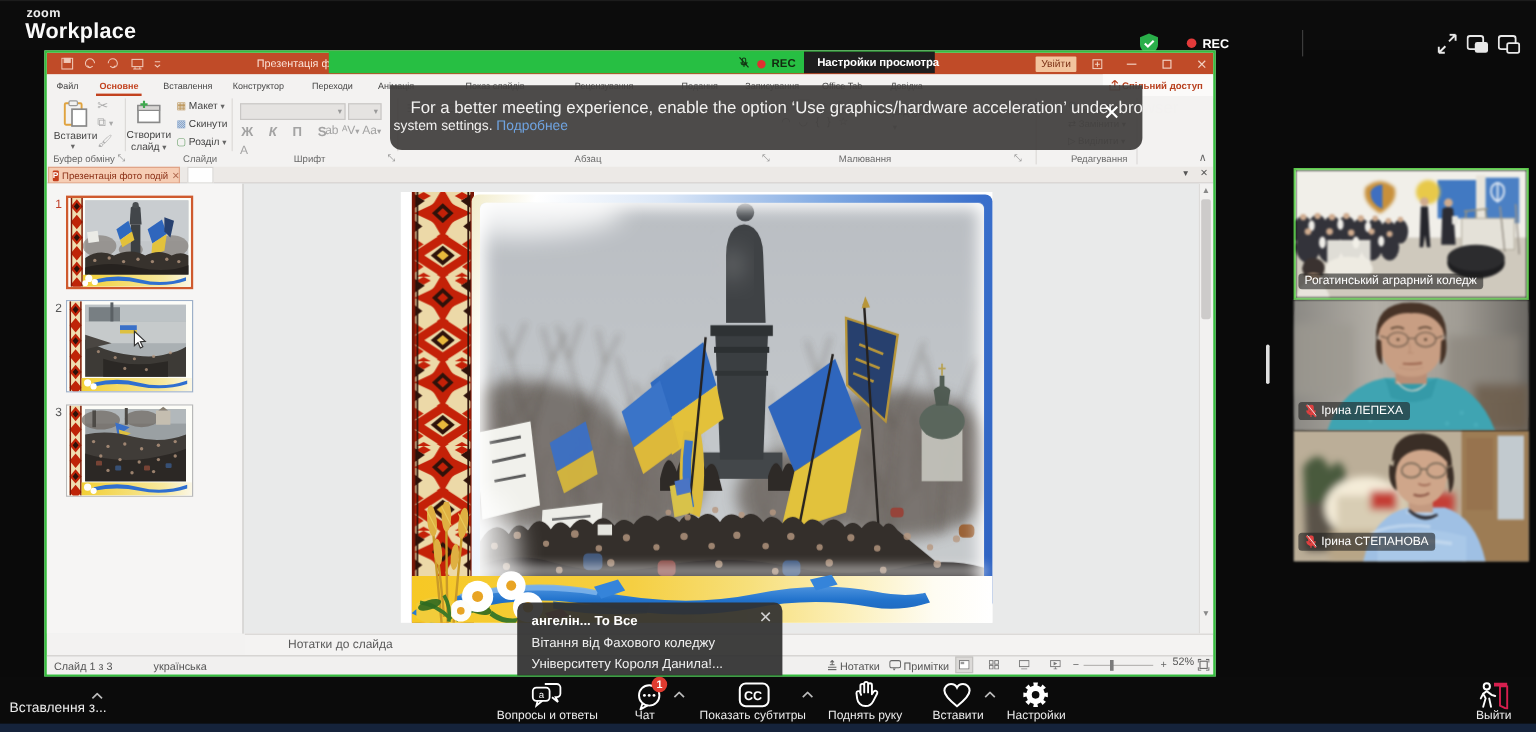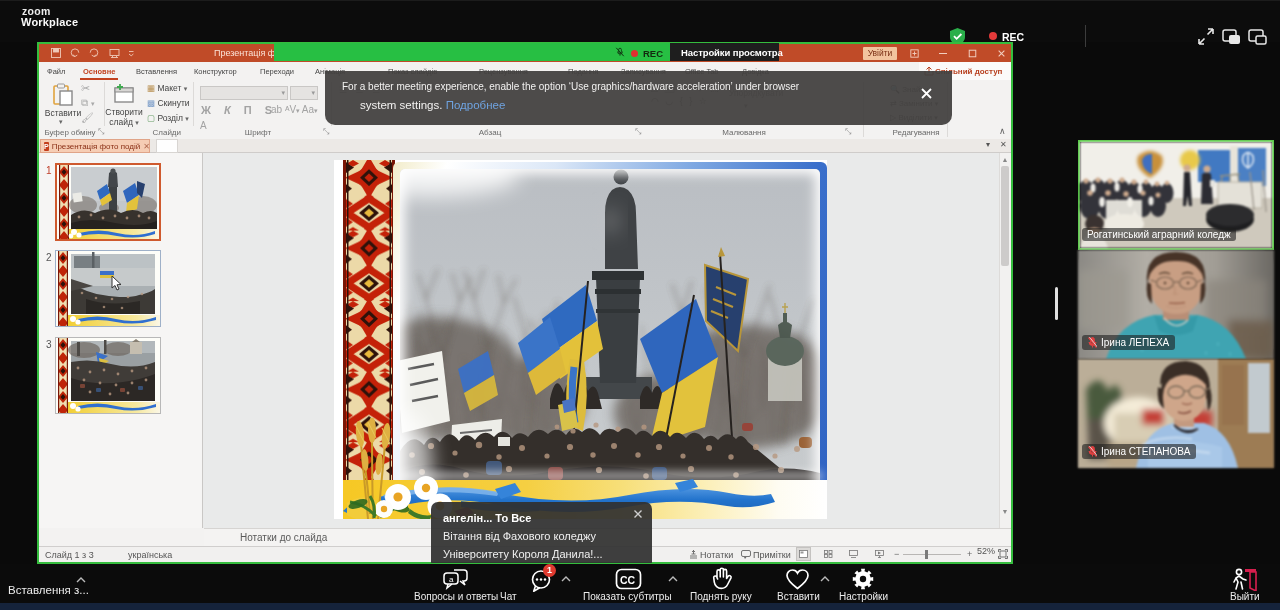--- a/index.html
+++ b/index.html
@@ -7,21 +7,21 @@
   body { font-family:"Liberation Sans", sans-serif; }
   #stage { position:relative; width:1280px; height:610px; background:#0a0a0a; overflow:hidden; }
   .abs { position:absolute; }
 </style>
 </head>
 <body>
 <div id="stage">
 
   <div class="abs" style="left:0;top:0;width:1280px;height:42px;background:#0c0c0c;border-top:1px solid #1c1c1c;"></div>
   <div class="abs" style="left:22px;top:5px;color:#ededed;font-size:10.5px;font-weight:600;letter-spacing:.3px;">zoom</div>
-  <div class="abs" style="left:21px;top:16px;color:#fafafa;font-size:11px;font-weight:bold;letter-spacing:.2px;">Workplace</div>
+  <div class="abs" style="left:21px;top:16px;color:#fafafa;font-size:18px;font-weight:bold;letter-spacing:.2px;">Workplace</div>
 
   <svg class="abs" style="left:948px;top:27px;" width="19" height="19" viewBox="0 0 19 19">
     <path d="M9.5 1 L17 4 V10 C17 14 13.5 17 9.5 18 C5.5 17 2 14 2 10 V4 Z" fill="#2aaf4a"></path>
     <path d="M6 9.2 L8.6 11.8 L13.4 7" stroke="#fff" stroke-width="1.8" fill="none"></path>
   </svg>
   <div class="abs" style="left:989px;top:32px;width:8px;height:8px;border-radius:50%;background:#e33a3a;"></div>
   <div class="abs" style="left:1002px;top:31px;color:#fff;font-size:10.5px;font-weight:bold;">REC</div>
   <div class="abs" style="left:1085px;top:25px;width:1px;height:22px;background:#3c3c3c;"></div>
 
   <svg class="abs" style="left:1197px;top:28px;" width="18" height="17" viewBox="0 0 18 17">
@@ -140,21 +140,21 @@
       <div class="abs" style="left:851px;top:19px;color:#777;font-size:8px;">⇄ Замінити <span style="font-size:7px;">▾</span></div>
       <div class="abs" style="left:851px;top:33px;color:#777;font-size:8px;">▷ Виділити <span style="font-size:7px;">▾</span></div>
 
       <div class="abs" style="left:2px;top:48px;width:58px;text-align:center;color:#6a6a6a;font-size:8px;">Буфер обміну</div>
       <div class="abs" style="left:59px;top:47px;color:#8a8a8a;font-size:8px;">⤡</div>
       <div class="abs" style="left:80px;top:48px;width:62px;text-align:right;color:#6a6a6a;font-size:8px;">Слайди</div>
       <div class="abs" style="left:174px;top:48px;width:90px;text-align:center;color:#6a6a6a;font-size:8px;">Шрифт</div>
       <div class="abs" style="left:284px;top:47px;color:#8a8a8a;font-size:8px;">⤡</div>
       <div class="abs" style="left:406px;top:48px;width:90px;text-align:center;color:#6a6a6a;font-size:8px;">Абзац</div>
       <div class="abs" style="left:596px;top:47px;color:#8a8a8a;font-size:8px;">⤡</div>
-      <div class="abs" style="left:660px;top:48px;width:90px;text-align:center;color:#6a6a6a;font-size:8px;">Малювання</div>
+      <div class="abs" style="left:660px;top:48px;width:90px;text-align:left;color:#6a6a6a;font-size:8px;">Малювання</div>
       <div class="abs" style="left:806px;top:47px;color:#8a8a8a;font-size:8px;">⤡</div>
       <div class="abs" style="left:832px;top:48px;width:90px;text-align:center;color:#6a6a6a;font-size:8px;">Редагування</div>
       <div class="abs" style="left:960px;top:46px;color:#666;font-size:9px;">∧</div>
 
       <div class="abs" style="left:824px;top:2px;width:1px;height:55px;background:#dcdad8;"></div>
       <div class="abs" style="left:908px;top:2px;width:1px;height:55px;background:#dcdad8;"></div>
     </div>
 
     <div class="abs" style="left:0;top:95px;width:972px;height:14px;background:#ece9e6;border-bottom:1px solid #cfccca;"></div>
     <div class="abs" style="left:1px;top:95px;width:110px;height:14px;background:#f6cdb4;border:1px solid #e0a488;display:flex;align-items:center;">
@@ -840,22 +840,22 @@
   <svg class="abs" style="left:615px;top:47px;" width="10" height="10" viewBox="0 0 12 12">
     <path d="M6 1.5 a1.7 1.7 0 0 1 1.7 1.7 v2.6 a1.7 1.7 0 0 1 -3.4 0 v-2.6 a1.7 1.7 0 0 1 1.7 -1.7 M3 5.5 a3 3 0 0 0 6 0 M6 8.7 v1.8" stroke="#123312" stroke-width="1" fill="none"></path>
     <path d="M1.5 1 L10.5 11" stroke="#123312" stroke-width="1.2"></path>
   </svg>
   <div class="abs" style="left:631px;top:50px;width:7px;height:7px;border-radius:50%;background:#e03030;"></div>
   <div class="abs" style="left:643px;top:48px;color:#13290f;font-size:9.5px;font-weight:bold;">REC</div>
   <div class="abs" style="left:670px;top:43px;width:109px;height:18px;background:#1e1e1e;"></div>
   <div class="abs" style="left:681px;top:47px;color:#fff;font-size:9.5px;font-weight:bold;letter-spacing:-0.1px;">Настройки просмотра</div>
 
   <div class="abs" style="left:325px;top:71px;width:627px;height:54px;background:rgba(66,64,63,0.94);border-radius:0 0 10px 10px;"></div>
-  <div class="abs" style="left:342px;top:81px;color:#f2f1f0;font-size:10px;">For a better meeting experience, enable the option ‘Use graphics/hardware acceleration’ under browser</div>
-  <div class="abs" style="left:360px;top:99px;color:#f2f1f0;font-size:11.5px;">system settings. <span style="color:#6fa3e0;">Подробнее</span></div>
+  <div class="abs" style="left:342px;top:81px;color:#f2f1f0;font-size:14px;">For a better meeting experience, enable the option ‘Use graphics/hardware acceleration’ under browser</div>
+  <div class="abs" style="left:328px;top:99px;color:#f2f1f0;font-size:11.5px;">system settings. <span style="color:#6fa3e0;">Подробнее</span></div>
   <svg class="abs" style="left:920px;top:87px;" width="13" height="13" viewBox="0 0 13 13">
       <path d="M2 2 L11 11 M11 2 L2 11" stroke="#fff" stroke-width="1.8"></path>
     </svg>
 
   <div class="abs" style="left:431px;top:502px;width:221px;height:61px;background:rgba(48,48,48,0.93);border-radius:7px 7px 0 0;"></div>
   <div class="abs" style="left:443px;top:512px;color:#ffffff;font-size:11px;font-weight:bold;">ангелін... То Все</div>
   <div class="abs" style="left:443px;top:530px;color:#f0f0f0;font-size:11px;">Вітання від Фахового коледжу</div>
   <div class="abs" style="left:443px;top:548px;color:#f0f0f0;font-size:11px;">Університету Короля Данила!...</div>
   <svg class="abs" style="left:633px;top:509px;" width="10" height="10" viewBox="0 0 10 10">
       <path d="M1.5 1.5 L8.5 8.5 M8.5 1.5 L1.5 8.5" stroke="#cfcfcf" stroke-width="1.4"></path>
@@ -1079,21 +1079,21 @@
     <svg class="abs" style="left:528px;top:5px;" width="26" height="23" viewBox="0 0 26 23">
       <g fill="none" stroke="#fff" stroke-width="1.6">
         <circle cx="13" cy="10.5" r="8.5"></circle>
         <path d="M7.5 17 l-1.8 5.2 l6 -3.4" stroke-linejoin="round"></path>
       </g>
       <circle cx="9" cy="10.5" r="1.2" fill="#fff"></circle>
         <circle cx="13" cy="10.5" r="1.2" fill="#fff"></circle>
         <circle cx="17" cy="10.5" r="1.2" fill="#fff"></circle>
     </svg>
     <div class="abs" style="left:543px;top:0px;width:13px;height:13px;border-radius:50%;background:#e03b30;color:#fff;font-size:9px;font-weight:bold;text-align:center;line-height:13px;">1</div>
-    <span class="abs" style="left:500px;top:27px;">Чат</span>
+    <span class="abs" style="left:529px;top:27px;">Чат</span>
     <svg class="abs" style="left:561px;top:12px;" width="10" height="6" viewBox="0 0 10 6">
         <path d="M1 5 L5 1 L9 5" stroke="#bbb" stroke-width="1.4" fill="none"></path>
       </svg>
 
     <svg class="abs" style="left:615px;top:4px;" width="27" height="22" viewBox="0 0 27 22">
       <rect x="1.5" y="1.5" width="24" height="19" rx="5" fill="none" stroke="#fff" stroke-width="1.7"></rect>
       <text x="5" y="15.5" font-size="10.5" font-weight="bold" fill="#fff" font-family="Liberation Sans">CC</text>
     </svg>
     <span class="abs" style="left:583px;top:27px;">Показать субтитры</span>
     <svg class="abs" style="left:668px;top:12px;" width="10" height="6" viewBox="0 0 10 6">

